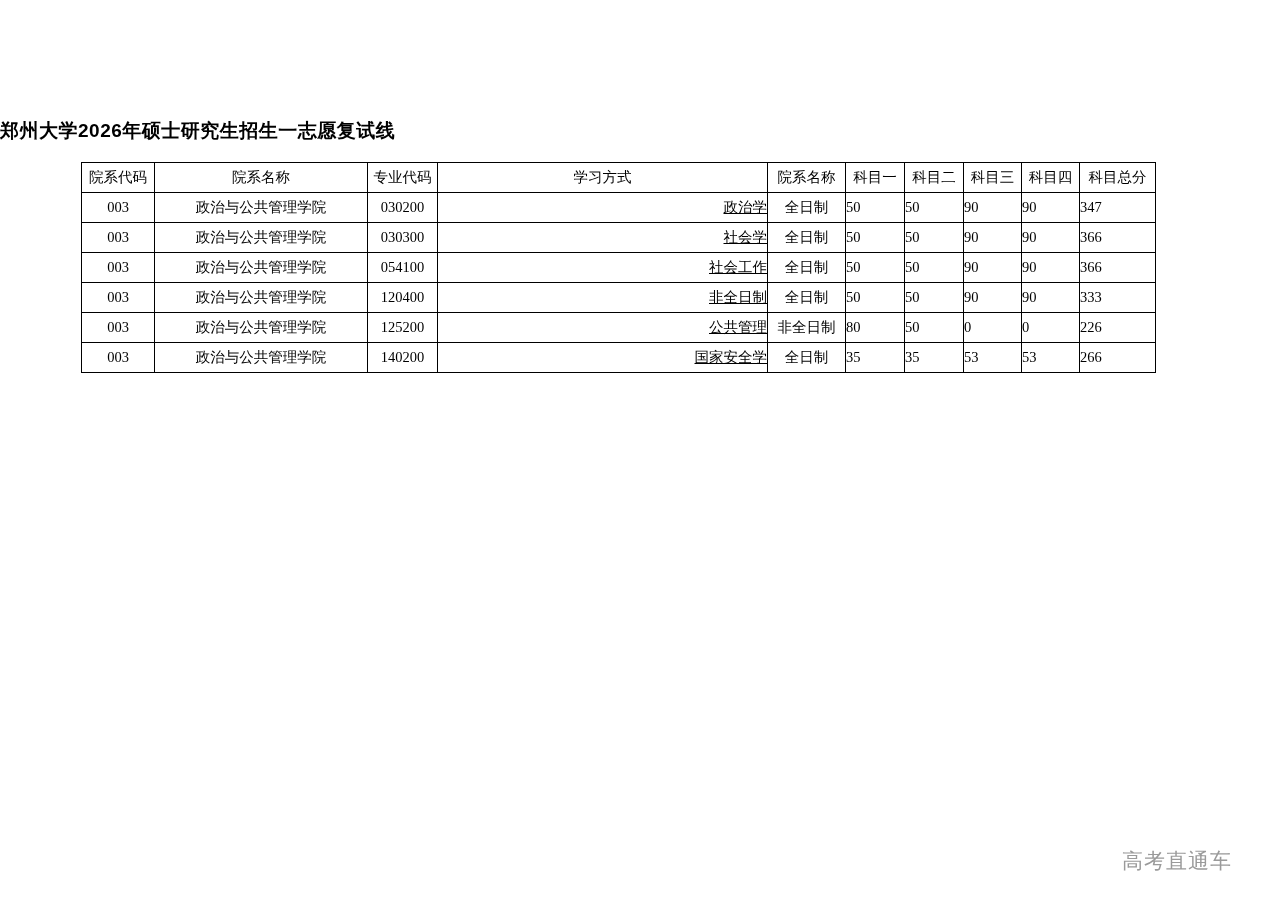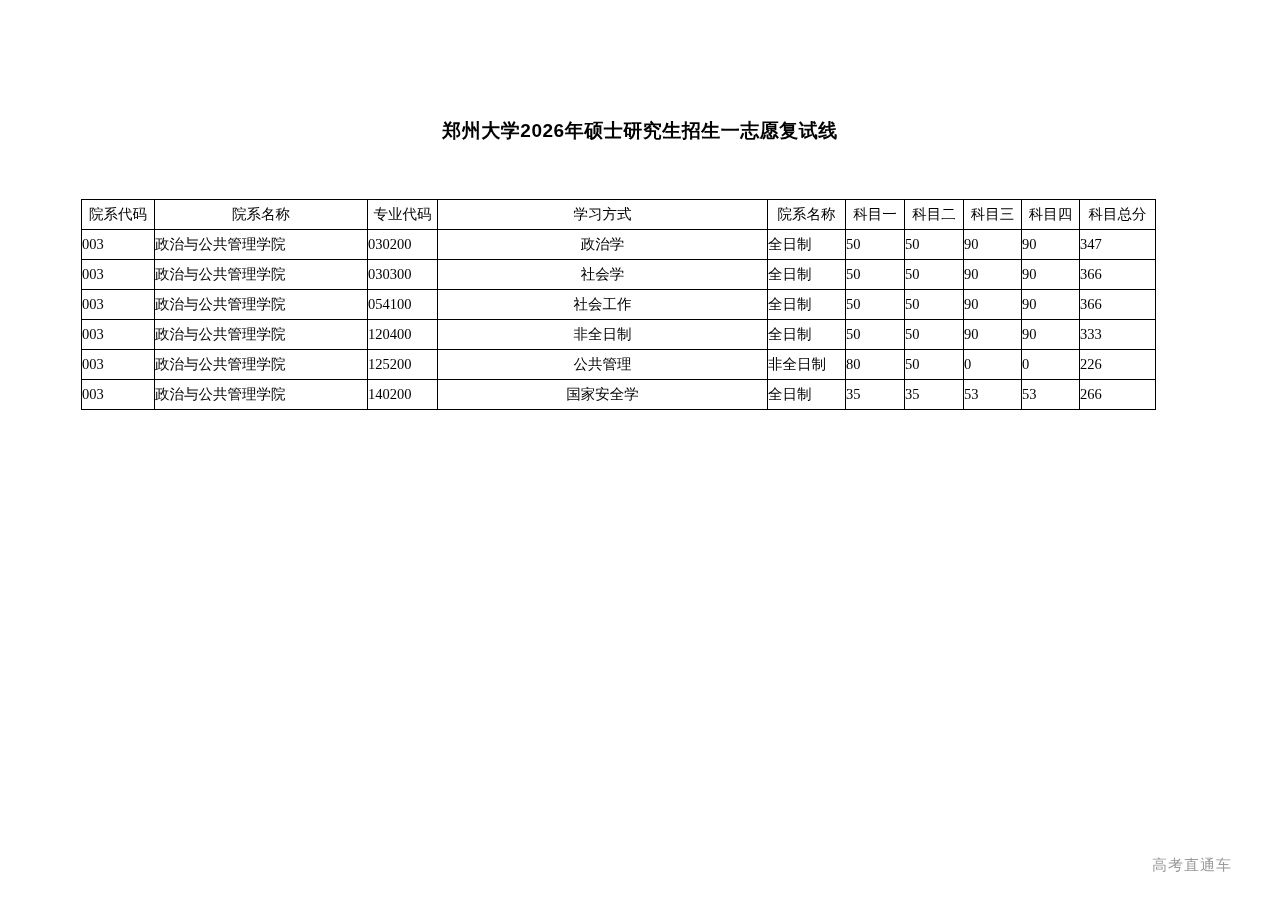--- a/index.html
+++ b/index.html
@@ -18,38 +18,37 @@
   .page {
     position: relative;
     width: 1280px;
     height: 905px;
   }
   .doc-title {
     position: absolute;
     top: 118px;
     left: 0;
     width: 1280px;
-    text-align: center;
+    text-align: left;
     font-family: "Liberation Sans", "DejaVu Sans", sans-serif;
     font-weight: bold;
     font-size: 19px;
     letter-spacing: 0.5px;
     color: #000;
   }
   .table-wrap {
     position: absolute;
     top: 162px;
     left: 81px;
     width: 1079px;
   }
   table.score-table {
     border-collapse: collapse;
     width: 906px;
     table-layout: fixed;
-    margin-top: 37px;
   }
   table.score-table th,
   table.score-table td {
     border: 1px solid #000000;
     font-size: 14.5px;
     font-family: "Liberation Serif", "DejaVu Serif", serif;
     font-weight: normal;
     height: 29px;
     line-height: 29px;
     padding: 0;
@@ -64,31 +63,31 @@
   col.c1 { width: 213px; }
   col.c2 { width: 70px; }
   col.c3 { width: 330px; }
   col.c4 { width: 78px; }
   col.c5 { width: 59px; }
   col.c6 { width: 59px; }
   col.c7 { width: 58px; }
   col.c8 { width: 58px; }
   col.c9 { width: 76px; }
 
-  td.left-pad { text-align: left; padding-left: 6px; }
+  td.left-pad { text-align: center; padding-left: 6px; }
   td.center { text-align: left; }
-  td.name-cell { text-align: left; padding-left: 18px; }
-  td.major-cell { text-align: center; padding-left: 14px; }
+  td.name-cell { text-align: center; padding-left: 18px; }
+  td.major-cell { text-align: right; padding-left: 14px; text-decoration: underline; }
 
   .watermark {
     position: absolute;
     right: 48px;
     bottom: 30px;
     font-family: "Liberation Sans", "DejaVu Sans", sans-serif;
-    font-size: 15px;
+    font-size: 21px;
     color: #9a9a9a;
     letter-spacing: 1px;
   }
 </style>
 </head>
 <body>
 
 <div class="page">
 
   <div class="doc-title">郑州大学2026年硕士研究生招生一志愿复试线</div>

